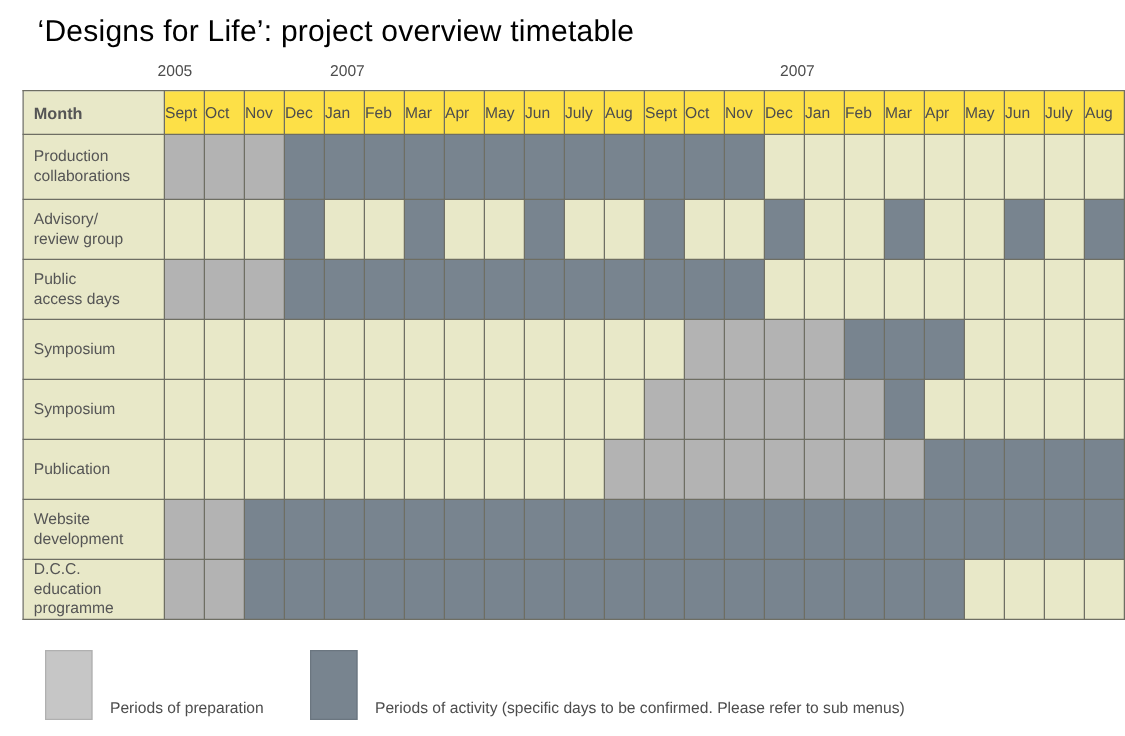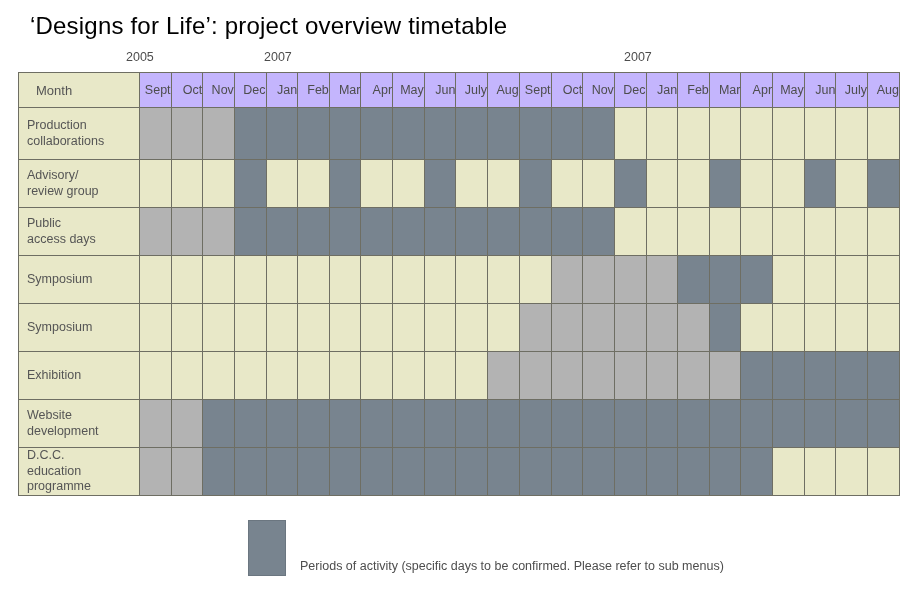--- a/index.html
+++ b/index.html
@@ -50,29 +50,30 @@
     margin: 0;
     font-weight: normal;
   }
   th.hdr-month-label {
     width: 104px;
     height: 34px;
     background: #e8e8c8;
     color: #555555;
     font-size: 13px;
     text-align: left;
-    padding-left: 17px;
+    padding-left: 8px;
+    font-weight: bold;
   }
   th.hdr-month {
     width: 31px;
     height: 34px;
-    background: #c4b5fd;
+    background: #fde047;
     color: #4d4d4d;
     font-size: 12.5px;
-    text-align: right;
+    text-align: left;
   }
   td.row-label {
     background: #e8e8c8;
     color: #555555;
     font-size: 12.5px;
     text-align: left;
     padding-left: 8px;
     vertical-align: middle;
     line-height: 1.25;
   }
@@ -282,21 +283,21 @@
         <td class="cell prep"></td>
         <td class="cell prep"></td>
         <td class="cell active"></td>
         <td class="cell empty"></td>
         <td class="cell empty"></td>
         <td class="cell empty"></td>
         <td class="cell empty"></td>
         <td class="cell empty"></td>
       </tr>
       <tr style="height: 48px;">
-        <td class="row-label">Exhibition</td>
+        <td class="row-label">Publication</td>
         <td class="cell empty"></td>
         <td class="cell empty"></td>
         <td class="cell empty"></td>
         <td class="cell empty"></td>
         <td class="cell empty"></td>
         <td class="cell empty"></td>
         <td class="cell empty"></td>
         <td class="cell empty"></td>
         <td class="cell empty"></td>
         <td class="cell empty"></td>
@@ -366,17 +367,21 @@
         <td class="cell active"></td>
         <td class="cell empty"></td>
         <td class="cell empty"></td>
         <td class="cell empty"></td>
         <td class="cell empty"></td>
       </tr>
     </tbody>
 </table>
 
 <div class="legend">
+    <div class="legend-item" style="left: 18px;">
+      <span class="legend-swatch prep"></span>
+      <span class="legend-text">Periods of preparation</span>
+    </div>
     <div class="legend-item" style="left: 230px;">
       <span class="legend-swatch active"></span>
       <span class="legend-text">Periods of activity (specific days to be confirmed. Please refer to sub menus)</span>
     </div>
   </div>
 
 </body></html>

